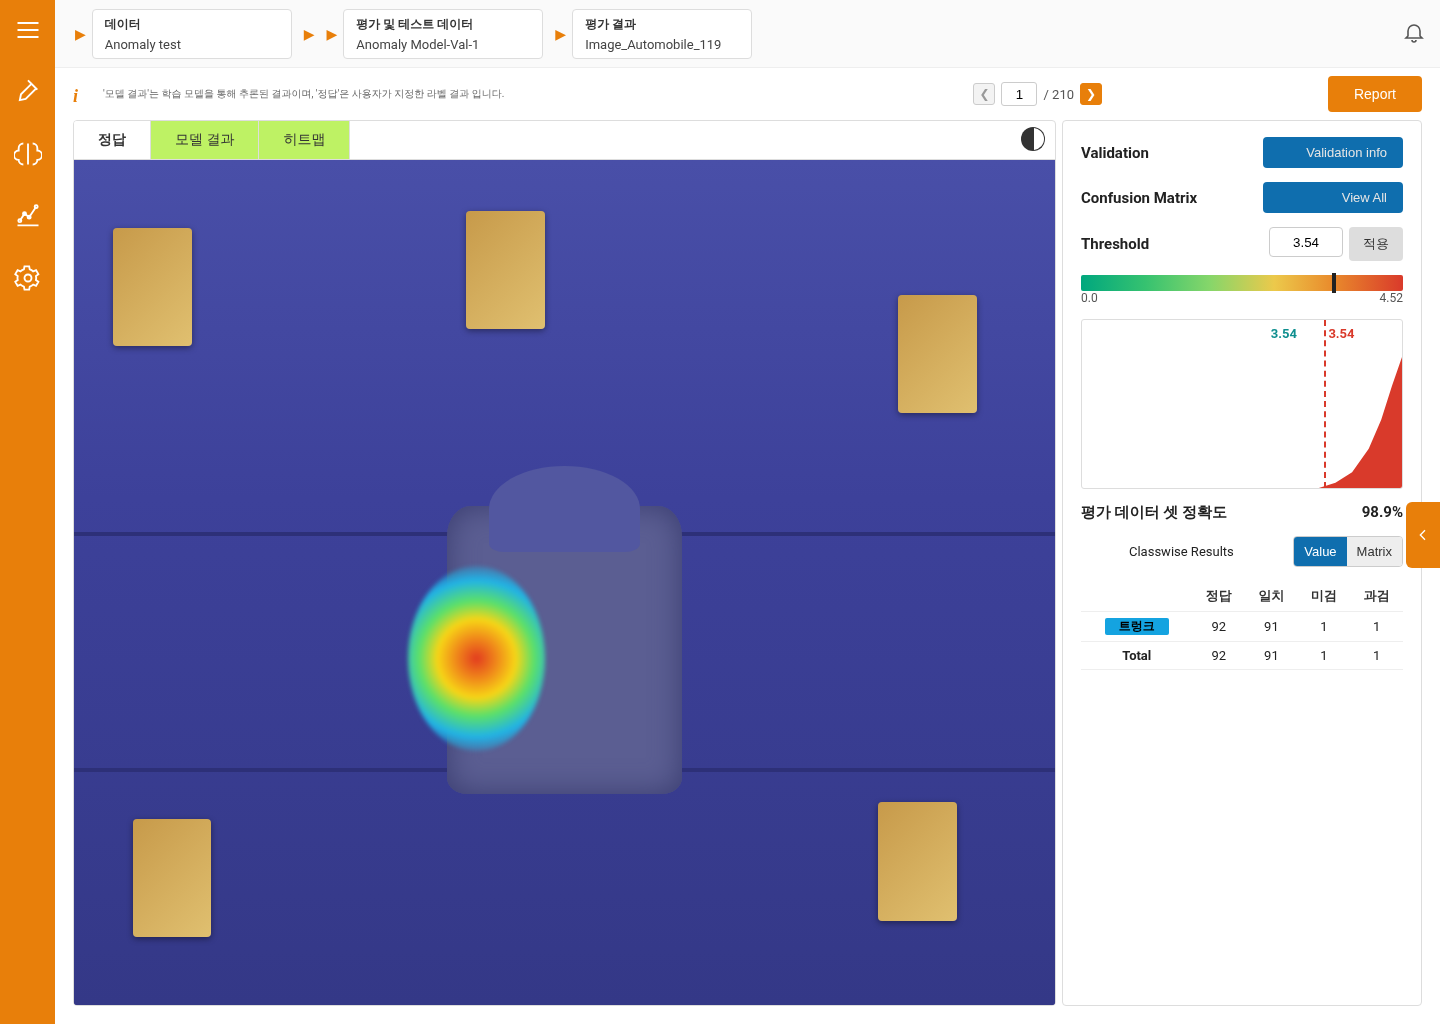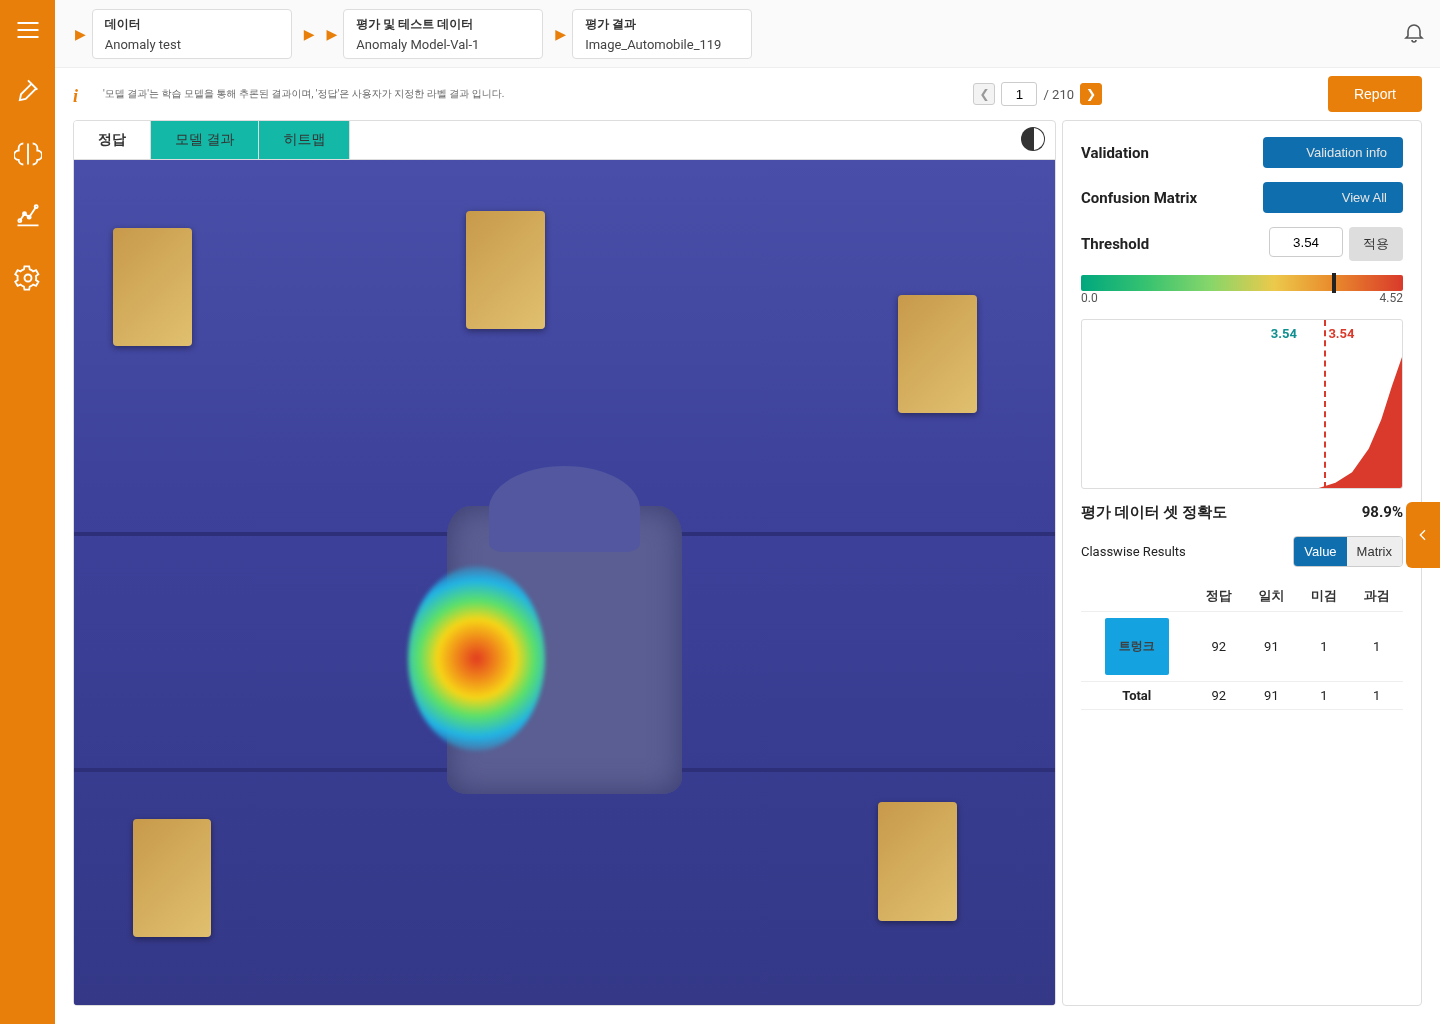--- a/index.html
+++ b/index.html
@@ -83,21 +83,21 @@
   
   .image-panel {
     flex: 1 1 auto; border: 1px solid #ddd; border-radius: 4px; background:#fff;
     display: flex; flex-direction: column; overflow:hidden; position: relative;
   }
   .img-tabs {
     display: flex; border-bottom: 1px solid #ddd; position: relative;
   }
   .img-tab {
     padding: 10px 24px; font-size: 14px; color:#333; cursor:pointer;
-    border-right: 1px solid #ddd; background:#14b8a6;
+    border-right: 1px solid #ddd; background:#bef264;
   }
   .img-tab.active { background:#fff; font-weight:600; }
   .img-tab:last-of-type { border-right:1px solid #ddd; }
   .compare-icon {
     position:absolute; right:10px; top:6px; width:24px; height:24px; display:flex;
   }
   .compare-icon .c-half {
     width:12px; height:24px; border-radius: 12px 0 0 12px; background:#333;
   }
   .compare-icon .c-half.right { border-radius: 0 12px 12px 0; background:#fff; border:1px solid #333;}
@@ -179,38 +179,38 @@
   }
   .chart-area .vlabel.left { color:#0f8f8f; text-align:right;}
   .chart-area .vlabel.right { color:#d93a2b; }
   .chart-area .curve {
     position:absolute; right:0; bottom:0; width:26%; height:78%;
     background: #d93a2b;
     clip-path: polygon(0% 100%, 20% 96%, 40% 88%, 60% 70%, 75% 48%, 88% 22%, 100% 0%, 100% 100%);
   }
 
   .accuracy-row { display:flex; justify-content:space-between; font-weight:700; font-size:15px;}
-  .seg-row { display:flex; align-items:center; justify-content:space-between;}
+  .seg-row { display:flex; align-items:center; justify-content:space-between;margin-left:48px;}
   .seg {
     display:flex; border:1px solid #ccc; border-radius:4px; overflow:hidden;
   }
   .seg button {
     border:none; padding:7px 10px; font-size:13px; cursor:pointer; background:#eee; color:#333;
   }
   .seg button.active { background:#0f6eae; color:#fff; }
 
   table.results {
     width:100%; border-collapse: collapse; font-size:13px;
   }
   table.results th, table.results td {
     padding:6px 4px; text-align:center; border-bottom:1px solid #eee;
   }
   table.results th { font-weight:700; color:#333; }
   .class-chip {
-    display:inline-block; background:#14a3e0; color:#404040; padding:20px 14px;
+    display:inline-block; background:#14a3e0; color:#000000; padding:0 14px;
     border-radius:2px; font-weight:700; font-size:12px;
   }
 
   
   .float-handle {
     position:absolute; right:0; top:49%; width:34px; height:66px;
     background:#E87F0A; border-radius:6px 0 0 6px;
     display:flex; align-items:center; justify-content:center; color:#fff; cursor:pointer;
   }
 </style>

